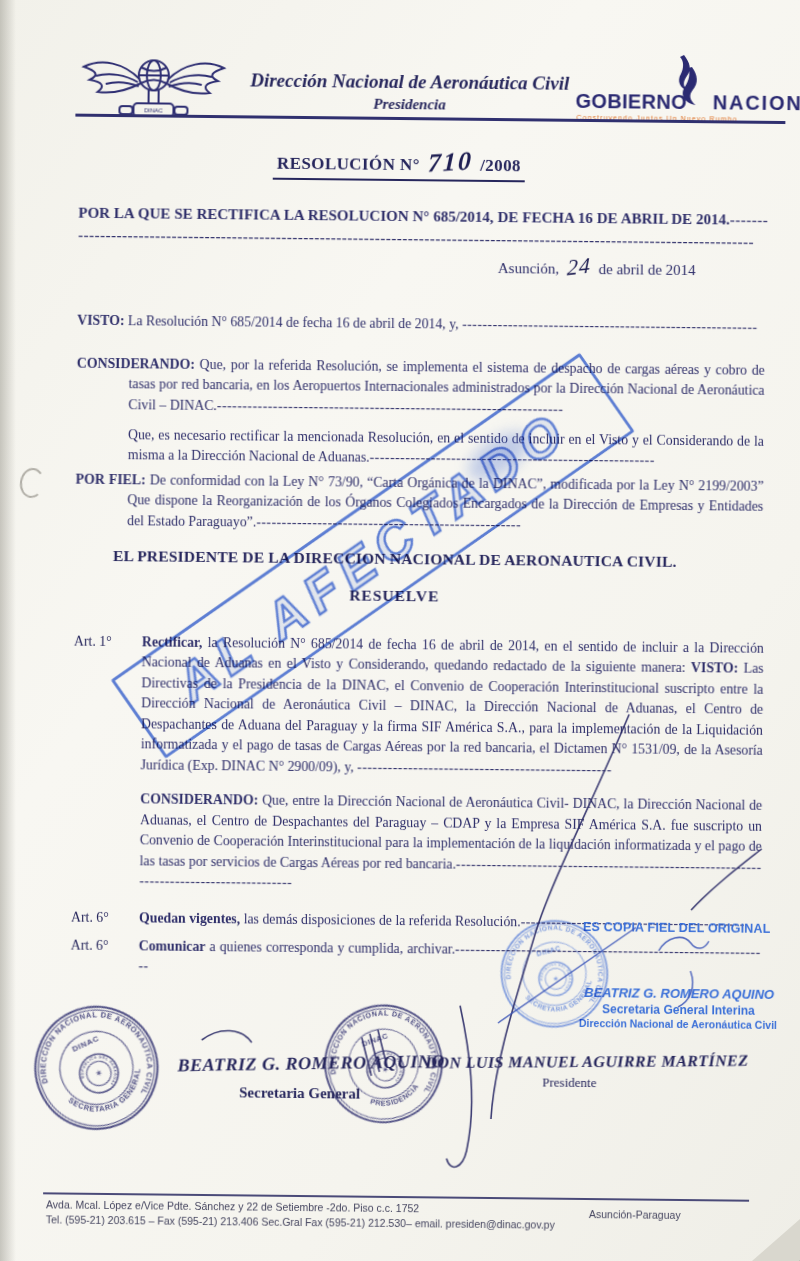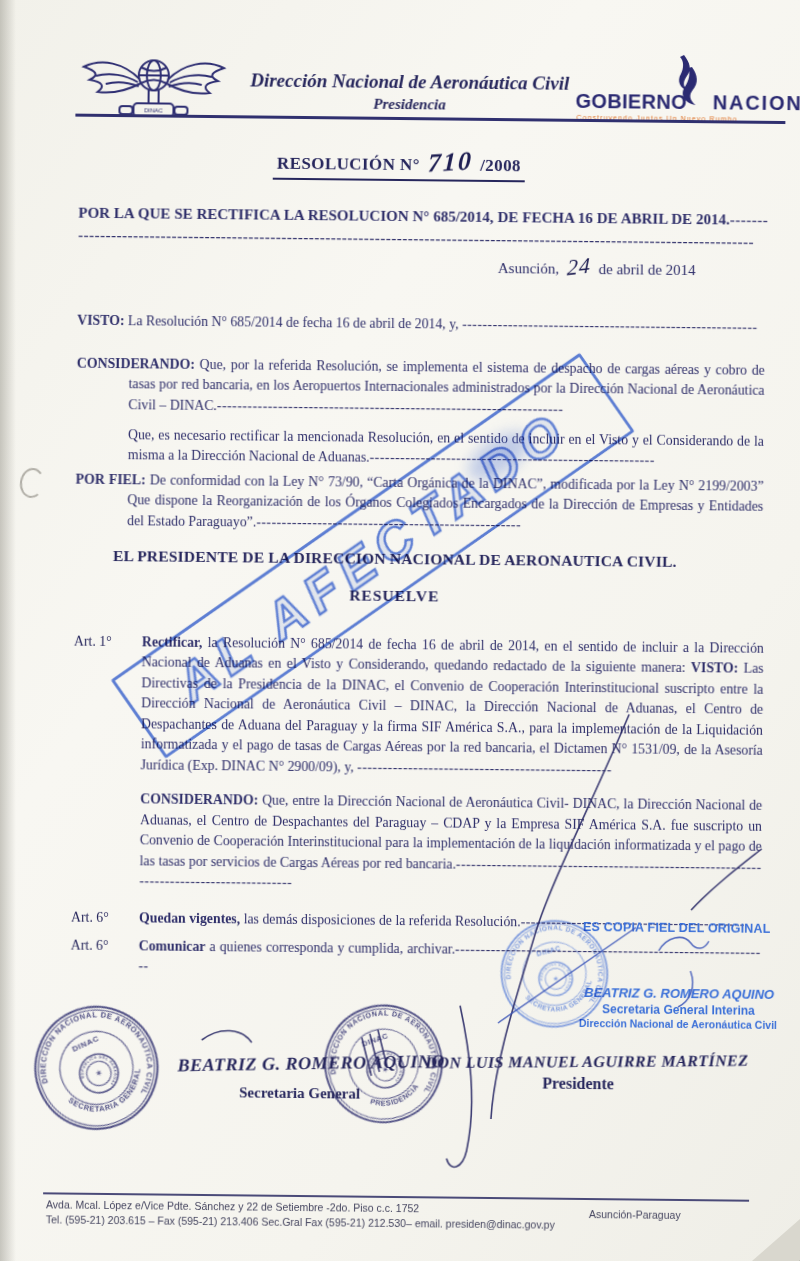--- a/index.html
+++ b/index.html
@@ -78,21 +78,21 @@
   .cert-role{position:absolute;left:612px;top:1000px;font-family:"Liberation Sans",sans-serif;
       font-size:12px;font-weight:bold;color:var(--copy-blue);white-space:nowrap;}
   .cert-org{position:absolute;left:589px;top:1015px;font-family:"Liberation Sans",sans-serif;
       font-size:10.5px;font-weight:bold;color:var(--copy-blue);white-space:nowrap;}
   .sec-name{position:absolute;left:188px;top:1054px;font-size:18px;font-weight:bold;font-style:italic;
       color:var(--ink-dark);letter-spacing:.5px;white-space:nowrap;transform:rotate(-1.5deg);}
   .sec-role{position:absolute;left:250px;top:1086px;font-size:15px;font-weight:bold;
       color:var(--ink-dark);white-space:nowrap;}
   .pres-name{position:absolute;left:436px;top:1051px;font-size:16px;font-weight:bold;font-style:italic;
       color:var(--ink-dark);letter-spacing:.4px;white-space:nowrap;transform:rotate(-1deg);}
-  .pres-role{position:absolute;left:553px;top:1073px;font-size:16px;font-weight:bold;
+  .pres-role{position:absolute;left:553px;top:1073px;font-size:13px;font-weight:normal;
       color:var(--ink-dark);white-space:nowrap;}
 
   
   .stamp-diag{position:absolute;left:92px;top:508px;width:566px;height:90px;
       border:3.5px solid var(--stamp-blue);border-radius:2px;
       transform:rotate(-35.5deg);display:flex;align-items:center;justify-content:center;
       opacity:.82;mix-blend-mode:multiply;}
   .stamp-diag span{font-family:"Liberation Sans",sans-serif;font-size:52px;font-weight:bold;
       font-style:italic;letter-spacing:9px;color:rgba(58,98,204,.14);
       -webkit-text-stroke:2.4px var(--stamp-blue);white-space:nowrap;}

